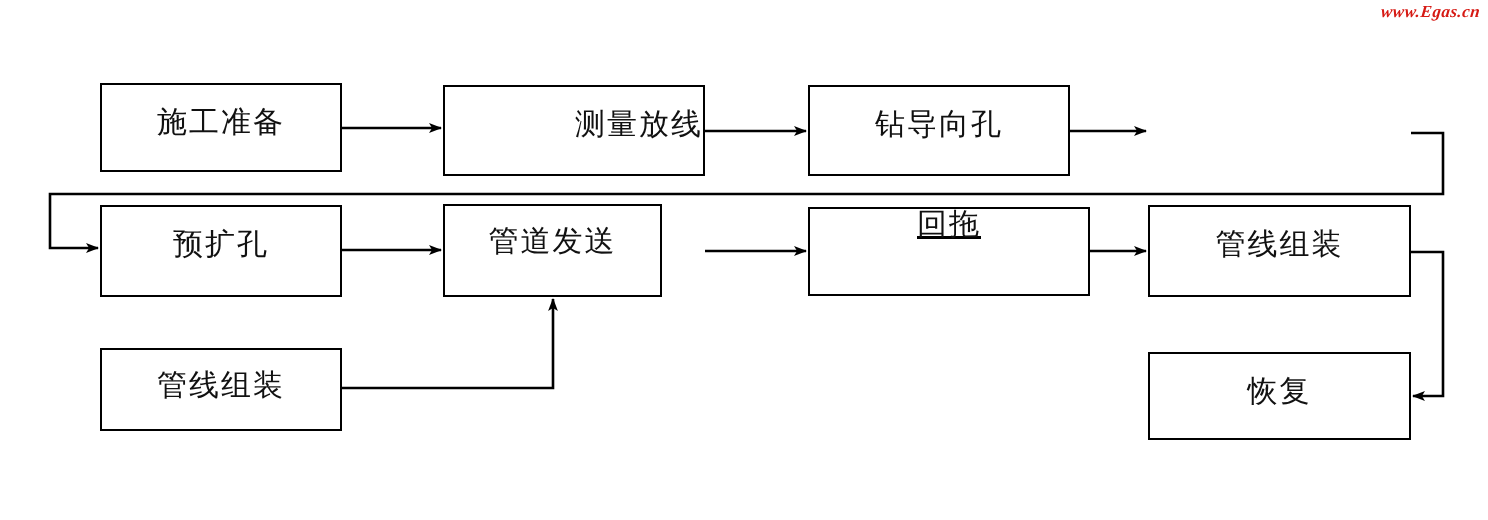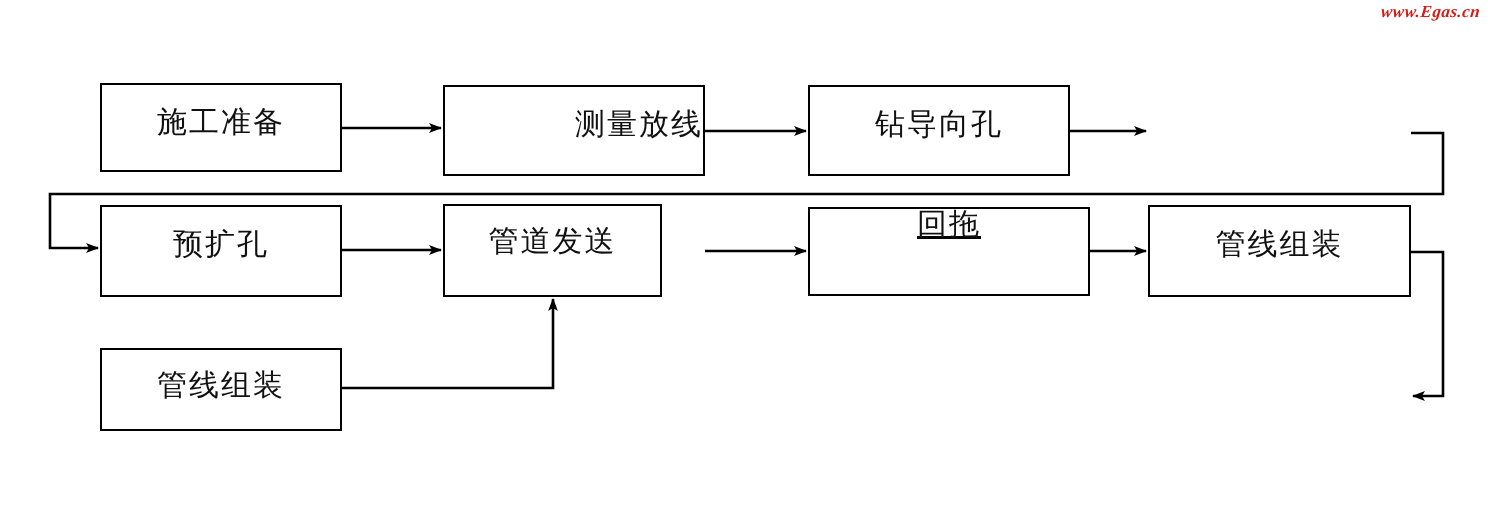--- a/index.html
+++ b/index.html
@@ -116,16 +116,19 @@
   </div>
 
   <div class="node" style="left:1148px; top:205px; width:263px; height:92px; padding-top:22px;">
     <span class="label">管线组装</span>
   </div>
 
   <div class="node" style="left:100px; top:348px; width:242px; height:83px; padding-top:20px;">
     <span class="label">管线组装</span>
   </div>
 
+  <div class="node" style="left:1148px; top:352px; width:263px; height:88px; padding-top:22px;">
+    <span class="label">恢复</span>
+  </div>
 
   <div class="watermark" style="right:8px; top:2px;">www.Egas.cn</div>
 
 </div>
 
 </body></html>

